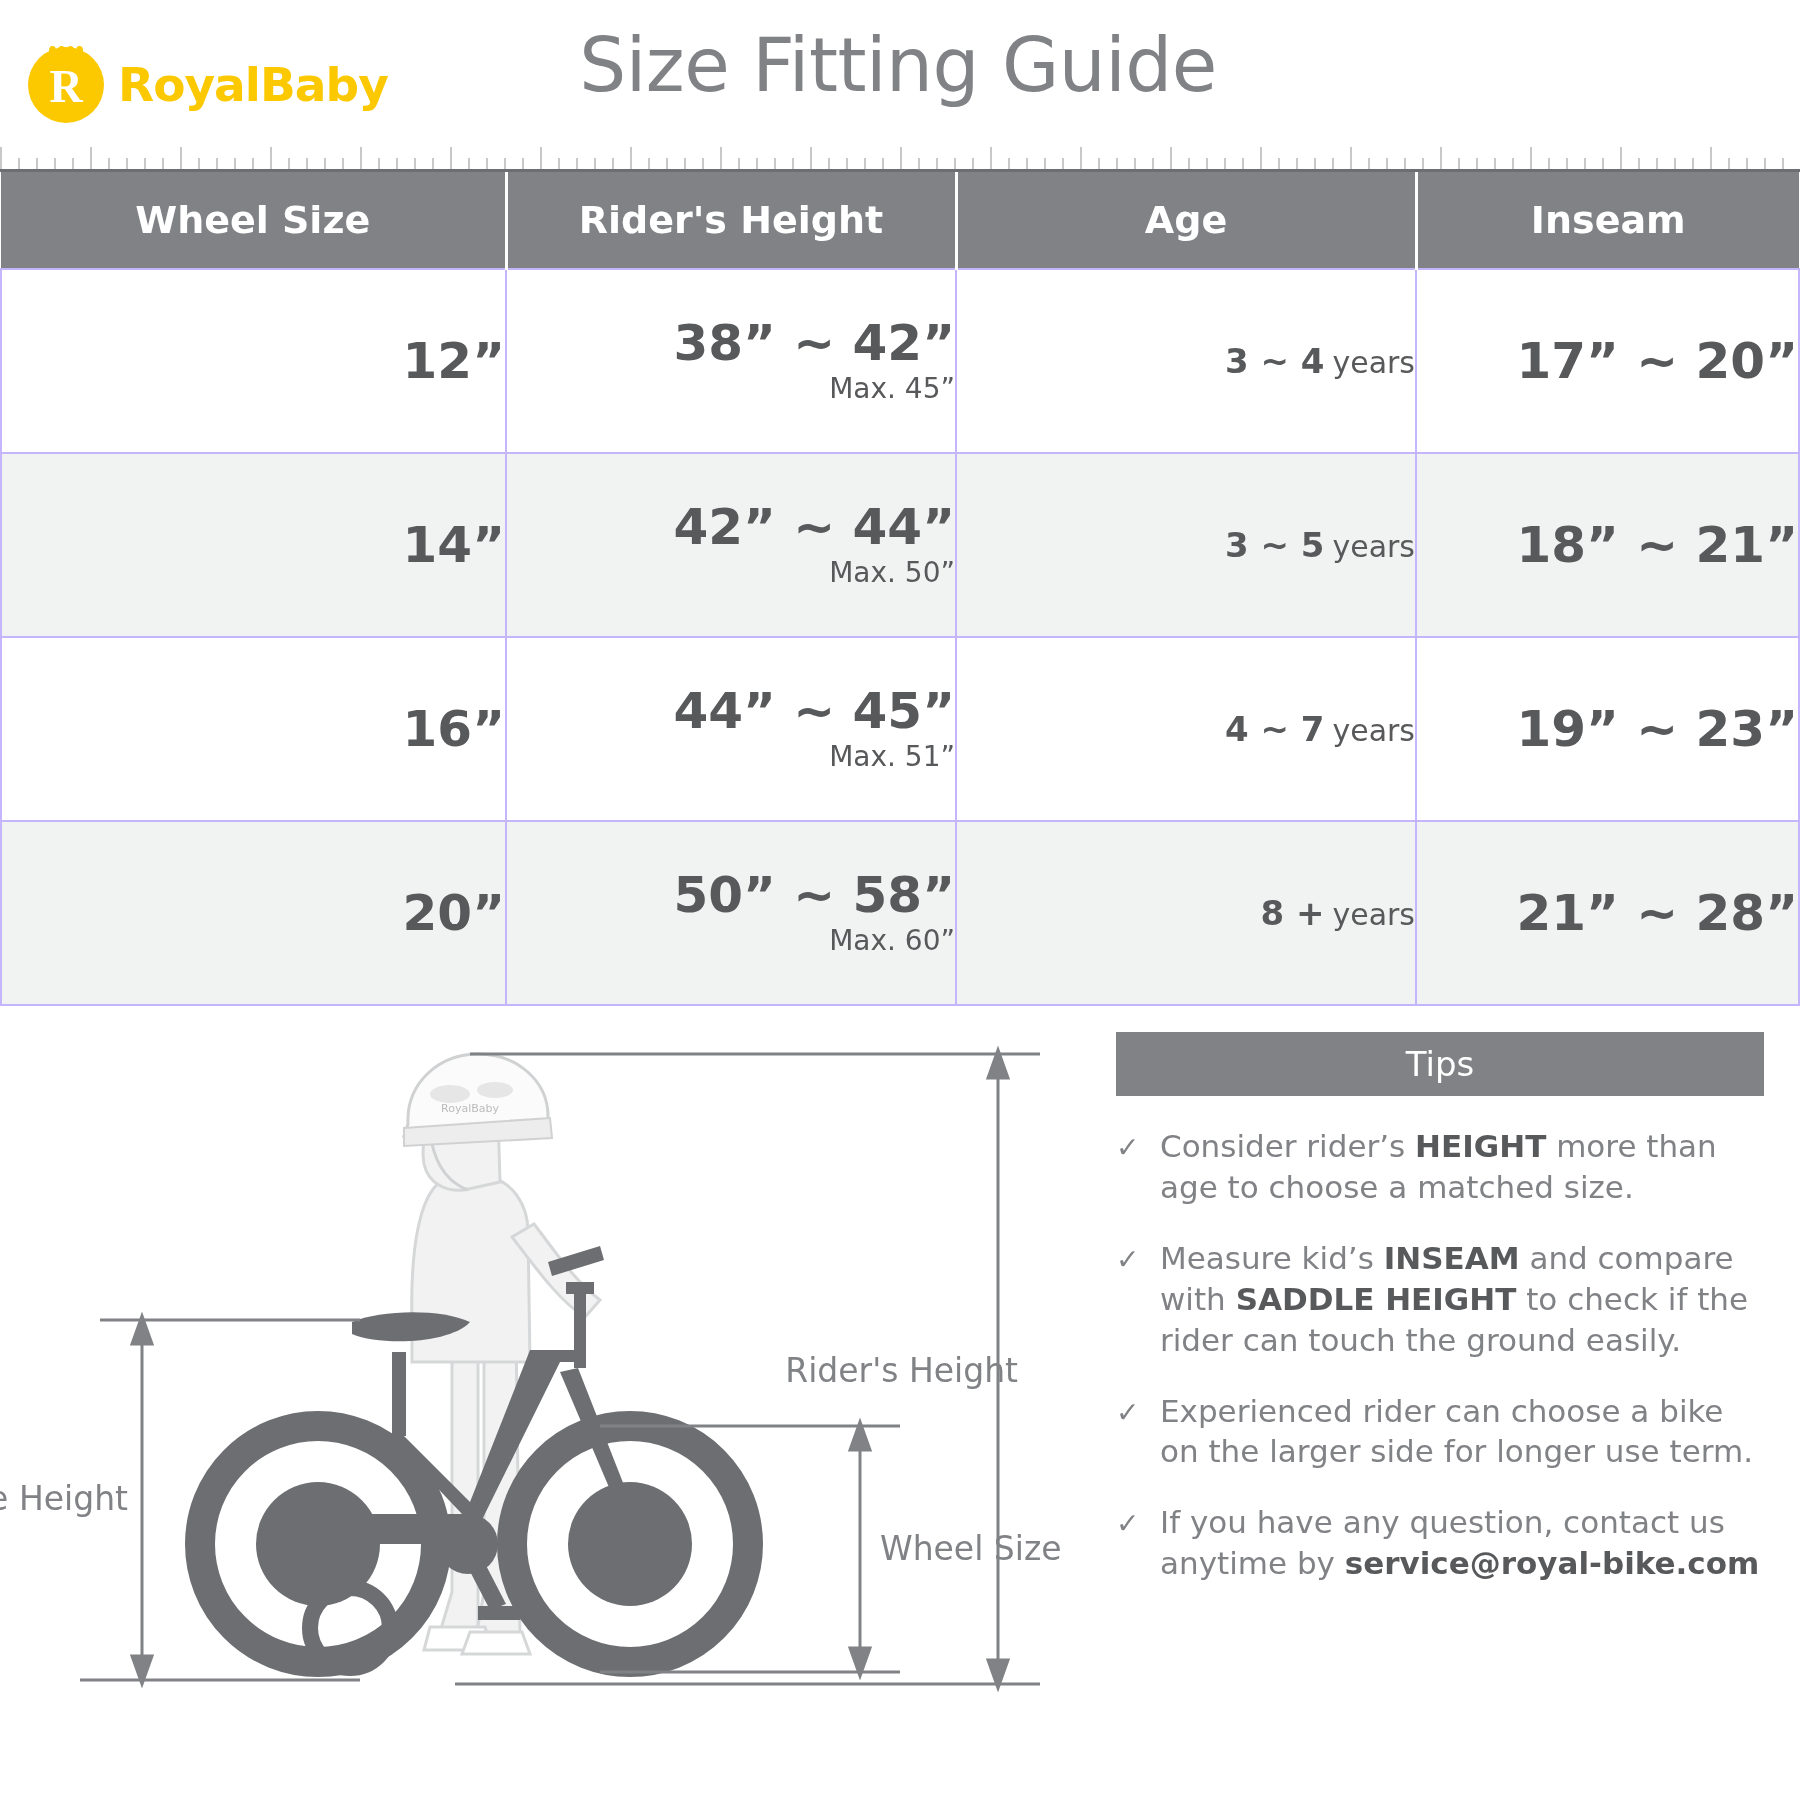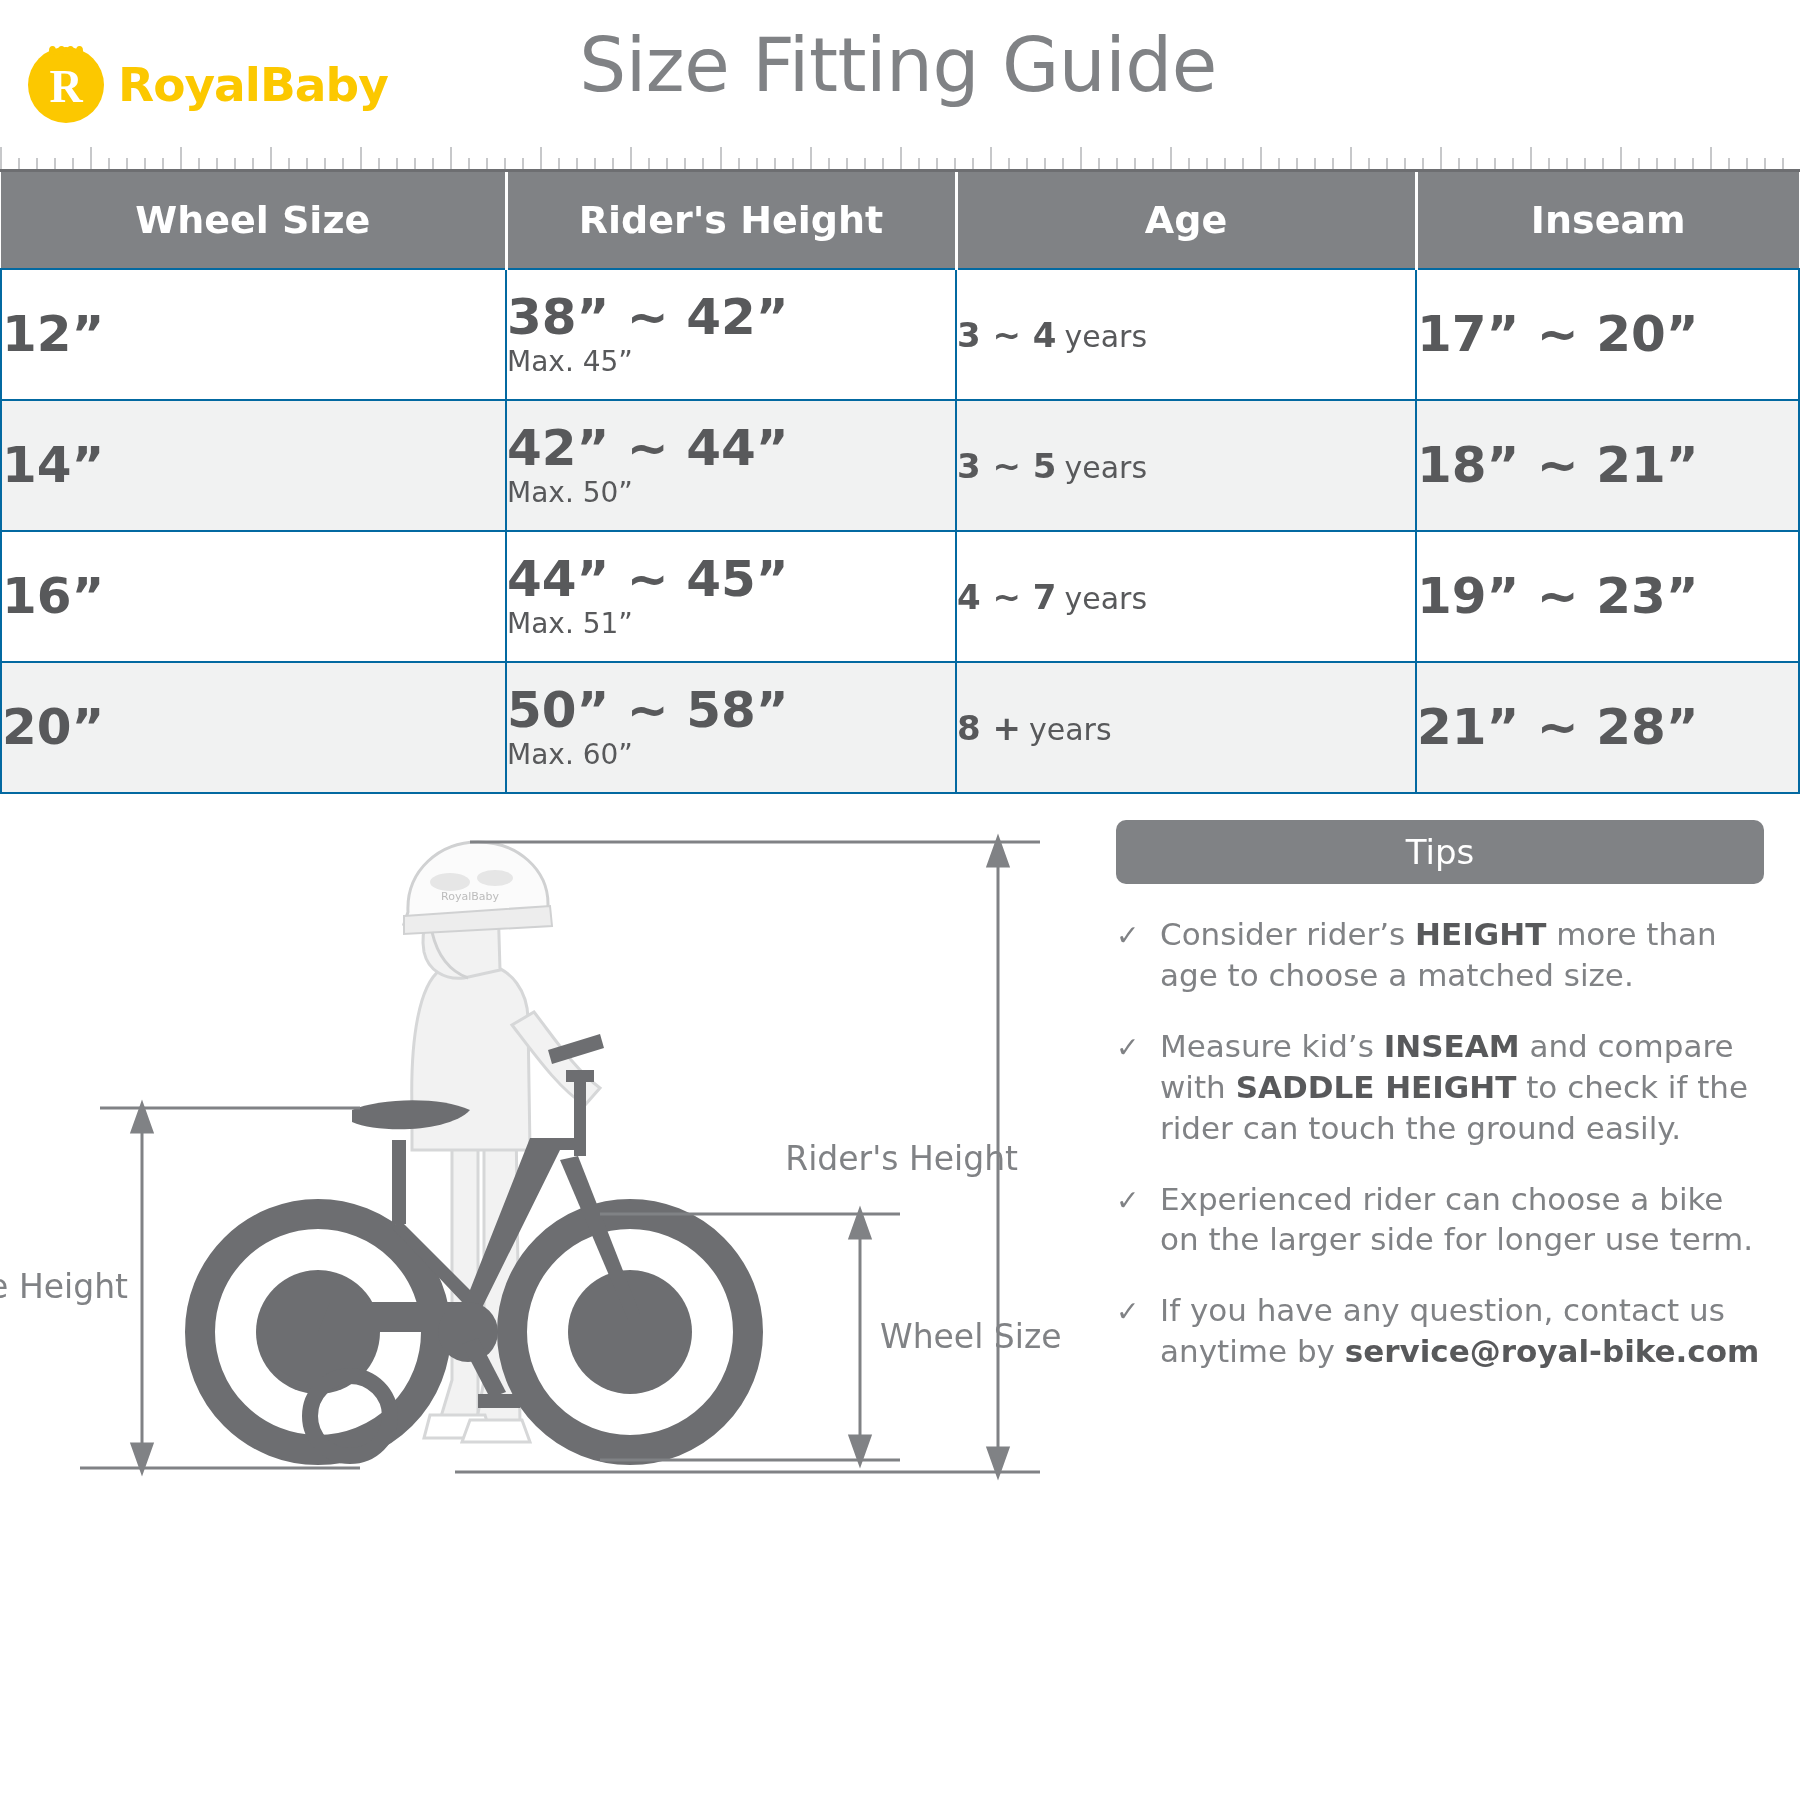--- a/index.html
+++ b/index.html
@@ -102,24 +102,24 @@
     color: #ffffff;
     font-size: 38px;
     font-weight: bold;
     padding: 26px 0;
     border-right: 3px solid #ffffff;
     font-family: "DejaVu Sans", sans-serif;
   }
   thead th:last-child { border-right: none; }
 
   tbody td {
-    text-align: left;
-    border: 2px solid #0369a1;
+    text-align: right;
+    border: 2px solid #c4b5fd;
     padding: 0;
-    height: 131px;
+    height: 184px;
     vertical-align: middle;
     color: #58595b;
   }
   tbody tr:nth-child(even) td { background: #f1f2f2; }
   tbody tr:nth-child(odd) td { background: #ffffff; }
 
   .big {
     font-size: 50px;
     font-weight: bold;
     font-family: "DejaVu Sans", sans-serif;
@@ -157,21 +157,21 @@
     flex: 1;
     padding-right: 36px;
     padding-left: 6px;
   }
   .tips-header {
     background: #808285;
     color: #fff;
     text-align: center;
     font-size: 34px;
     padding: 12px 0;
-    border-radius: 10px;
+    border-radius: 0;
     font-family: "DejaVu Sans", sans-serif;
   }
   .tip {
     display: flex;
     margin-top: 30px;
     font-size: 31px;
     line-height: 1.32;
     color: #808285;
     font-family: "DejaVu Sans", sans-serif;
   }

